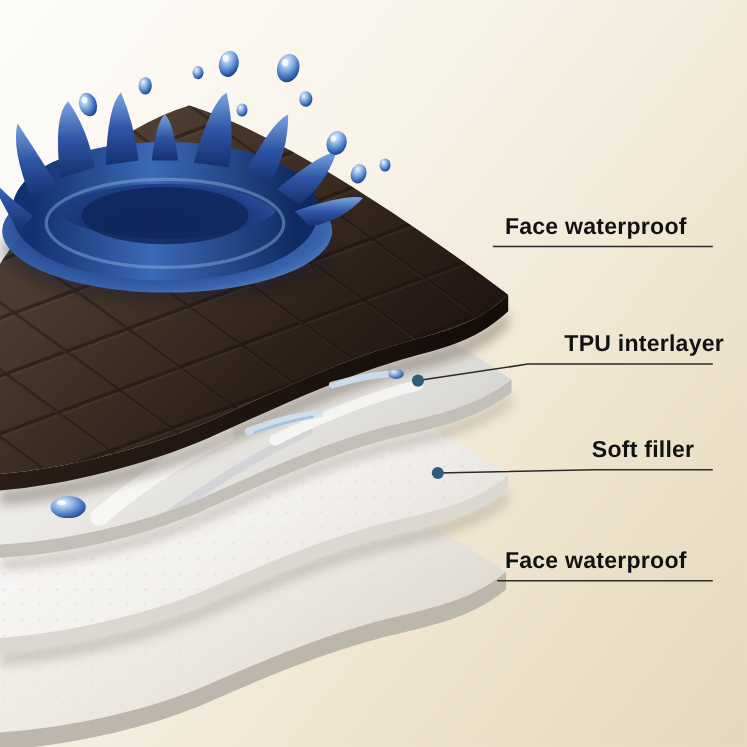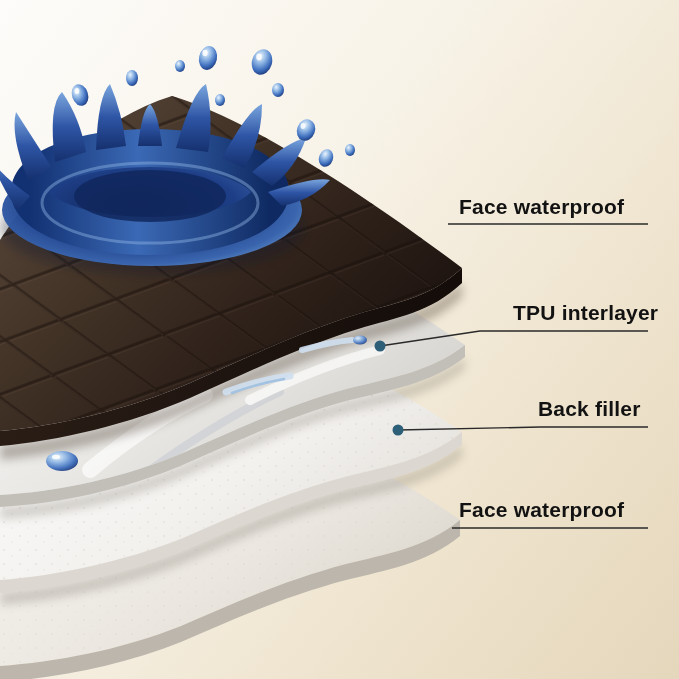--- a/index.html
+++ b/index.html
@@ -171,16 +171,16 @@
       <path d="M 380,346 L 480,331 H 648"></path>
       <path d="M 398,430 L 540,427 H 648"></path>
       <path d="M 452,528 H 648"></path>
     </g>
     <circle cx="380" cy="346" r="5.5" fill="#2e5f78"></circle>
     <circle cx="398" cy="430" r="5.5" fill="#2e5f78"></circle>
   </svg>
 
   <div class="label" id="label-face">Face waterproof</div>
   <div class="label" id="label-tpu">TPU interlayer</div>
-  <div class="label" id="label-soft">Back filler</div>
+  <div class="label" id="label-soft">Soft filler</div>
   <div class="label" id="label-back">Face waterproof</div>
 
 </div>
 
 </body></html>

